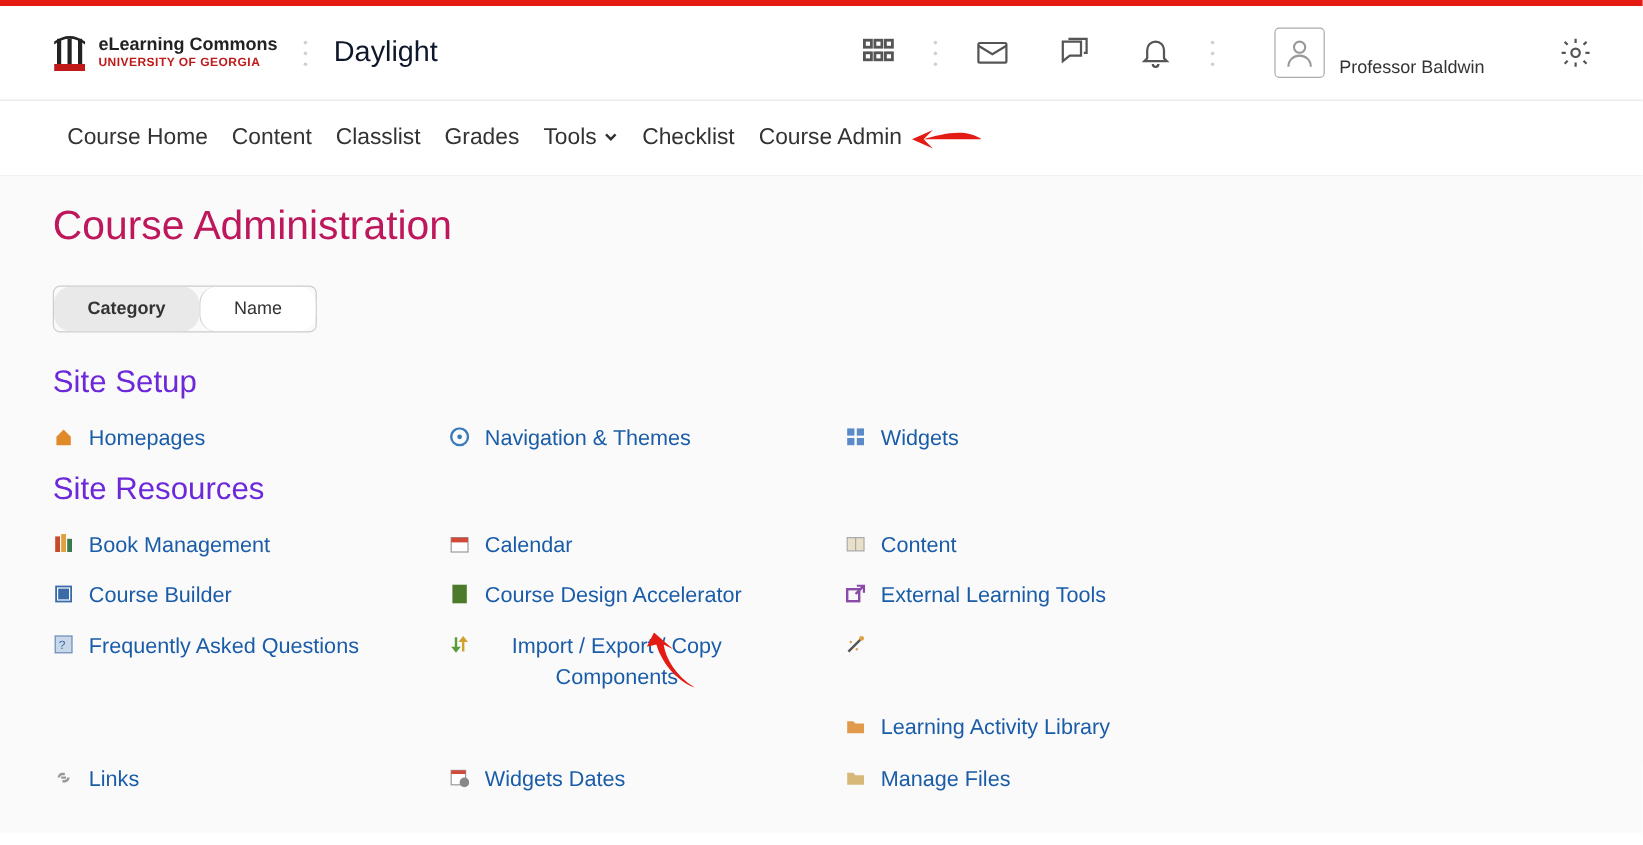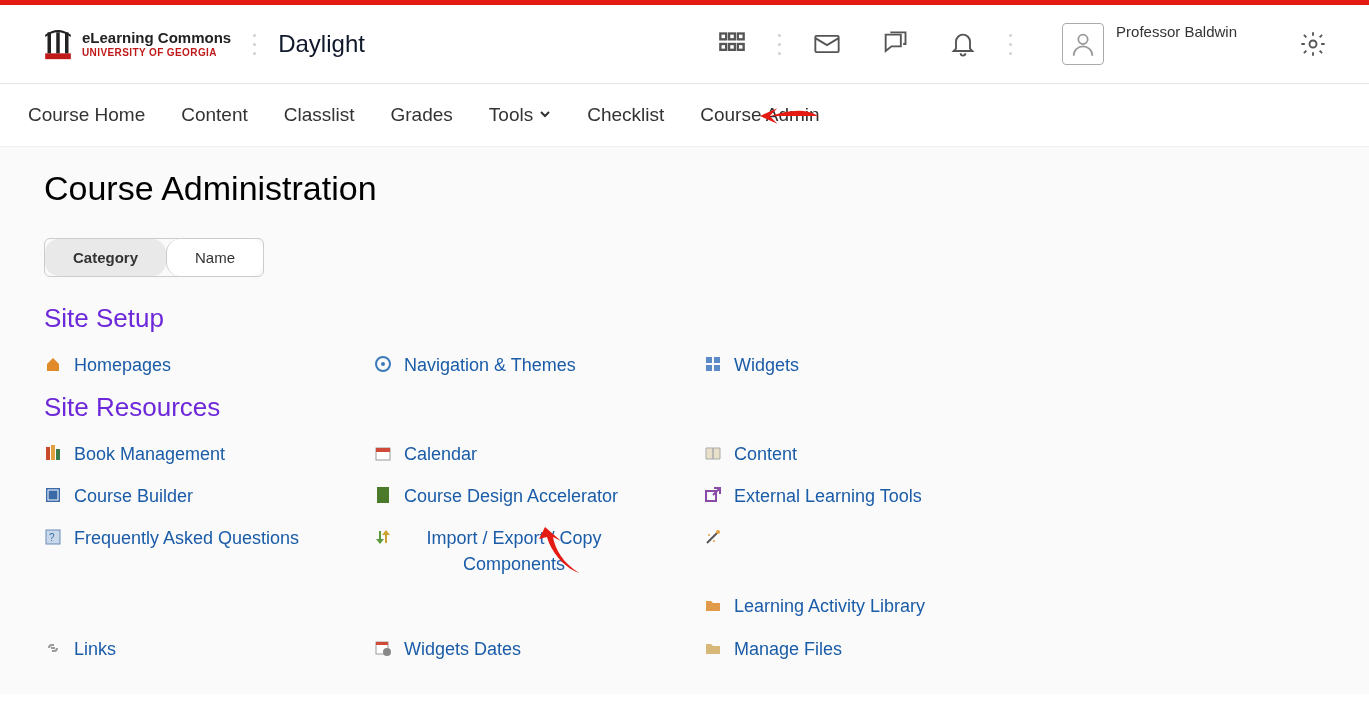--- a/index.html
+++ b/index.html
@@ -22,47 +22,47 @@
   .logo-text .line2 { font-size: 10px; font-weight: 700; color: #bf1919; letter-spacing: 0.4px; }
   .vdiv-dots {
     display:flex; flex-direction:column; gap:6px; margin:0 22px; align-items:center; justify-content:center;
   }
   .vdiv-dots span { width:3px; height:3px; background:#d0d0d0; border-radius:50%; }
   .course-name { font-size: 24px; font-weight: 400; color: #0f172a; }
   .flex-spacer { flex: 1; }
   .header-icons { display: flex; align-items: center; gap: 36px; }
   .icon-btn { width:32px; height:32px; display:flex; align-items:center; justify-content:center; color:#555; cursor:pointer;}
   .icon-btn svg { width: 28px; height: 28px; stroke: #555; }
-  .user-block { display:flex; align-items:flex-start; gap:12px; margin-left:20px;}
+  .user-block { display:flex; align-items:flex-end; gap:12px; margin-left:20px;}
   .avatar-box {
     width:42px; height:42px; border:1px solid #aaa; border-radius:4px; display:flex; align-items:center; justify-content:center;
   }
   .avatar-box svg { width:28px; height:28px; stroke:#999; fill:none; stroke-width:1.5; }
   .user-name { font-size: 15px; color: #333; }
   .gear-icon { margin-left: 24px; }
 
   .nav-bar {
     display: flex;
-    gap: 36px;
-    padding: 20px 28px;
+    gap: 20px;
+    padding: 20px 56px;
     border-bottom: 1px solid #eee;
     align-items: center;
     position: relative;
   }
   .nav-item { font-size: 19px; color: #333; cursor: pointer; display:flex; align-items:center; gap:6px;}
   .chevron-down { font-size: 14px; }
   .arrow-right {
     position: absolute;
     left: 760px;
     top: 18px;
   }
   .arrow-right svg { width: 58px; height: 28px; fill: #e41b13; }
 
   .content-wrap { padding: 22px 44px; background: #fafafa; }
-  .page-title { font-size: 34px; font-weight: 400; color: #000000; margin-bottom: 30px; }
+  .page-title { font-size: 34px; font-weight: 400; color: #be185d; margin-bottom: 30px; }
 
   .toggle-group { display:flex; border:1px solid #ccc; border-radius:6px; overflow:hidden; width:fit-content; margin-bottom:26px;}
   .toggle-btn { padding: 10px 28px; font-size: 15px; background:#fff; cursor:pointer;border-radius:14px; }
   .toggle-btn.active { background:#e9e9e9; font-weight:600; }
   .toggle-btn + .toggle-btn { border-left: 1px solid #ccc; }
 
   .section-heading { font-size: 26px; font-weight: 400; color: #6d28d9; margin: 14px 0 18px; }
   .link-grid { display: grid; grid-template-columns: 330px 330px 330px; row-gap: 16px; margin-bottom: 10px;}
   .admin-link { display:flex; align-items:flex-start; gap:12px; font-size:18px; color:#1a5ca8; cursor:pointer;}
   .admin-link .icon-slot { width:18px; height:18px; flex-shrink:0; display:flex; align-items:center; justify-content:center; margin-top:3px;}

